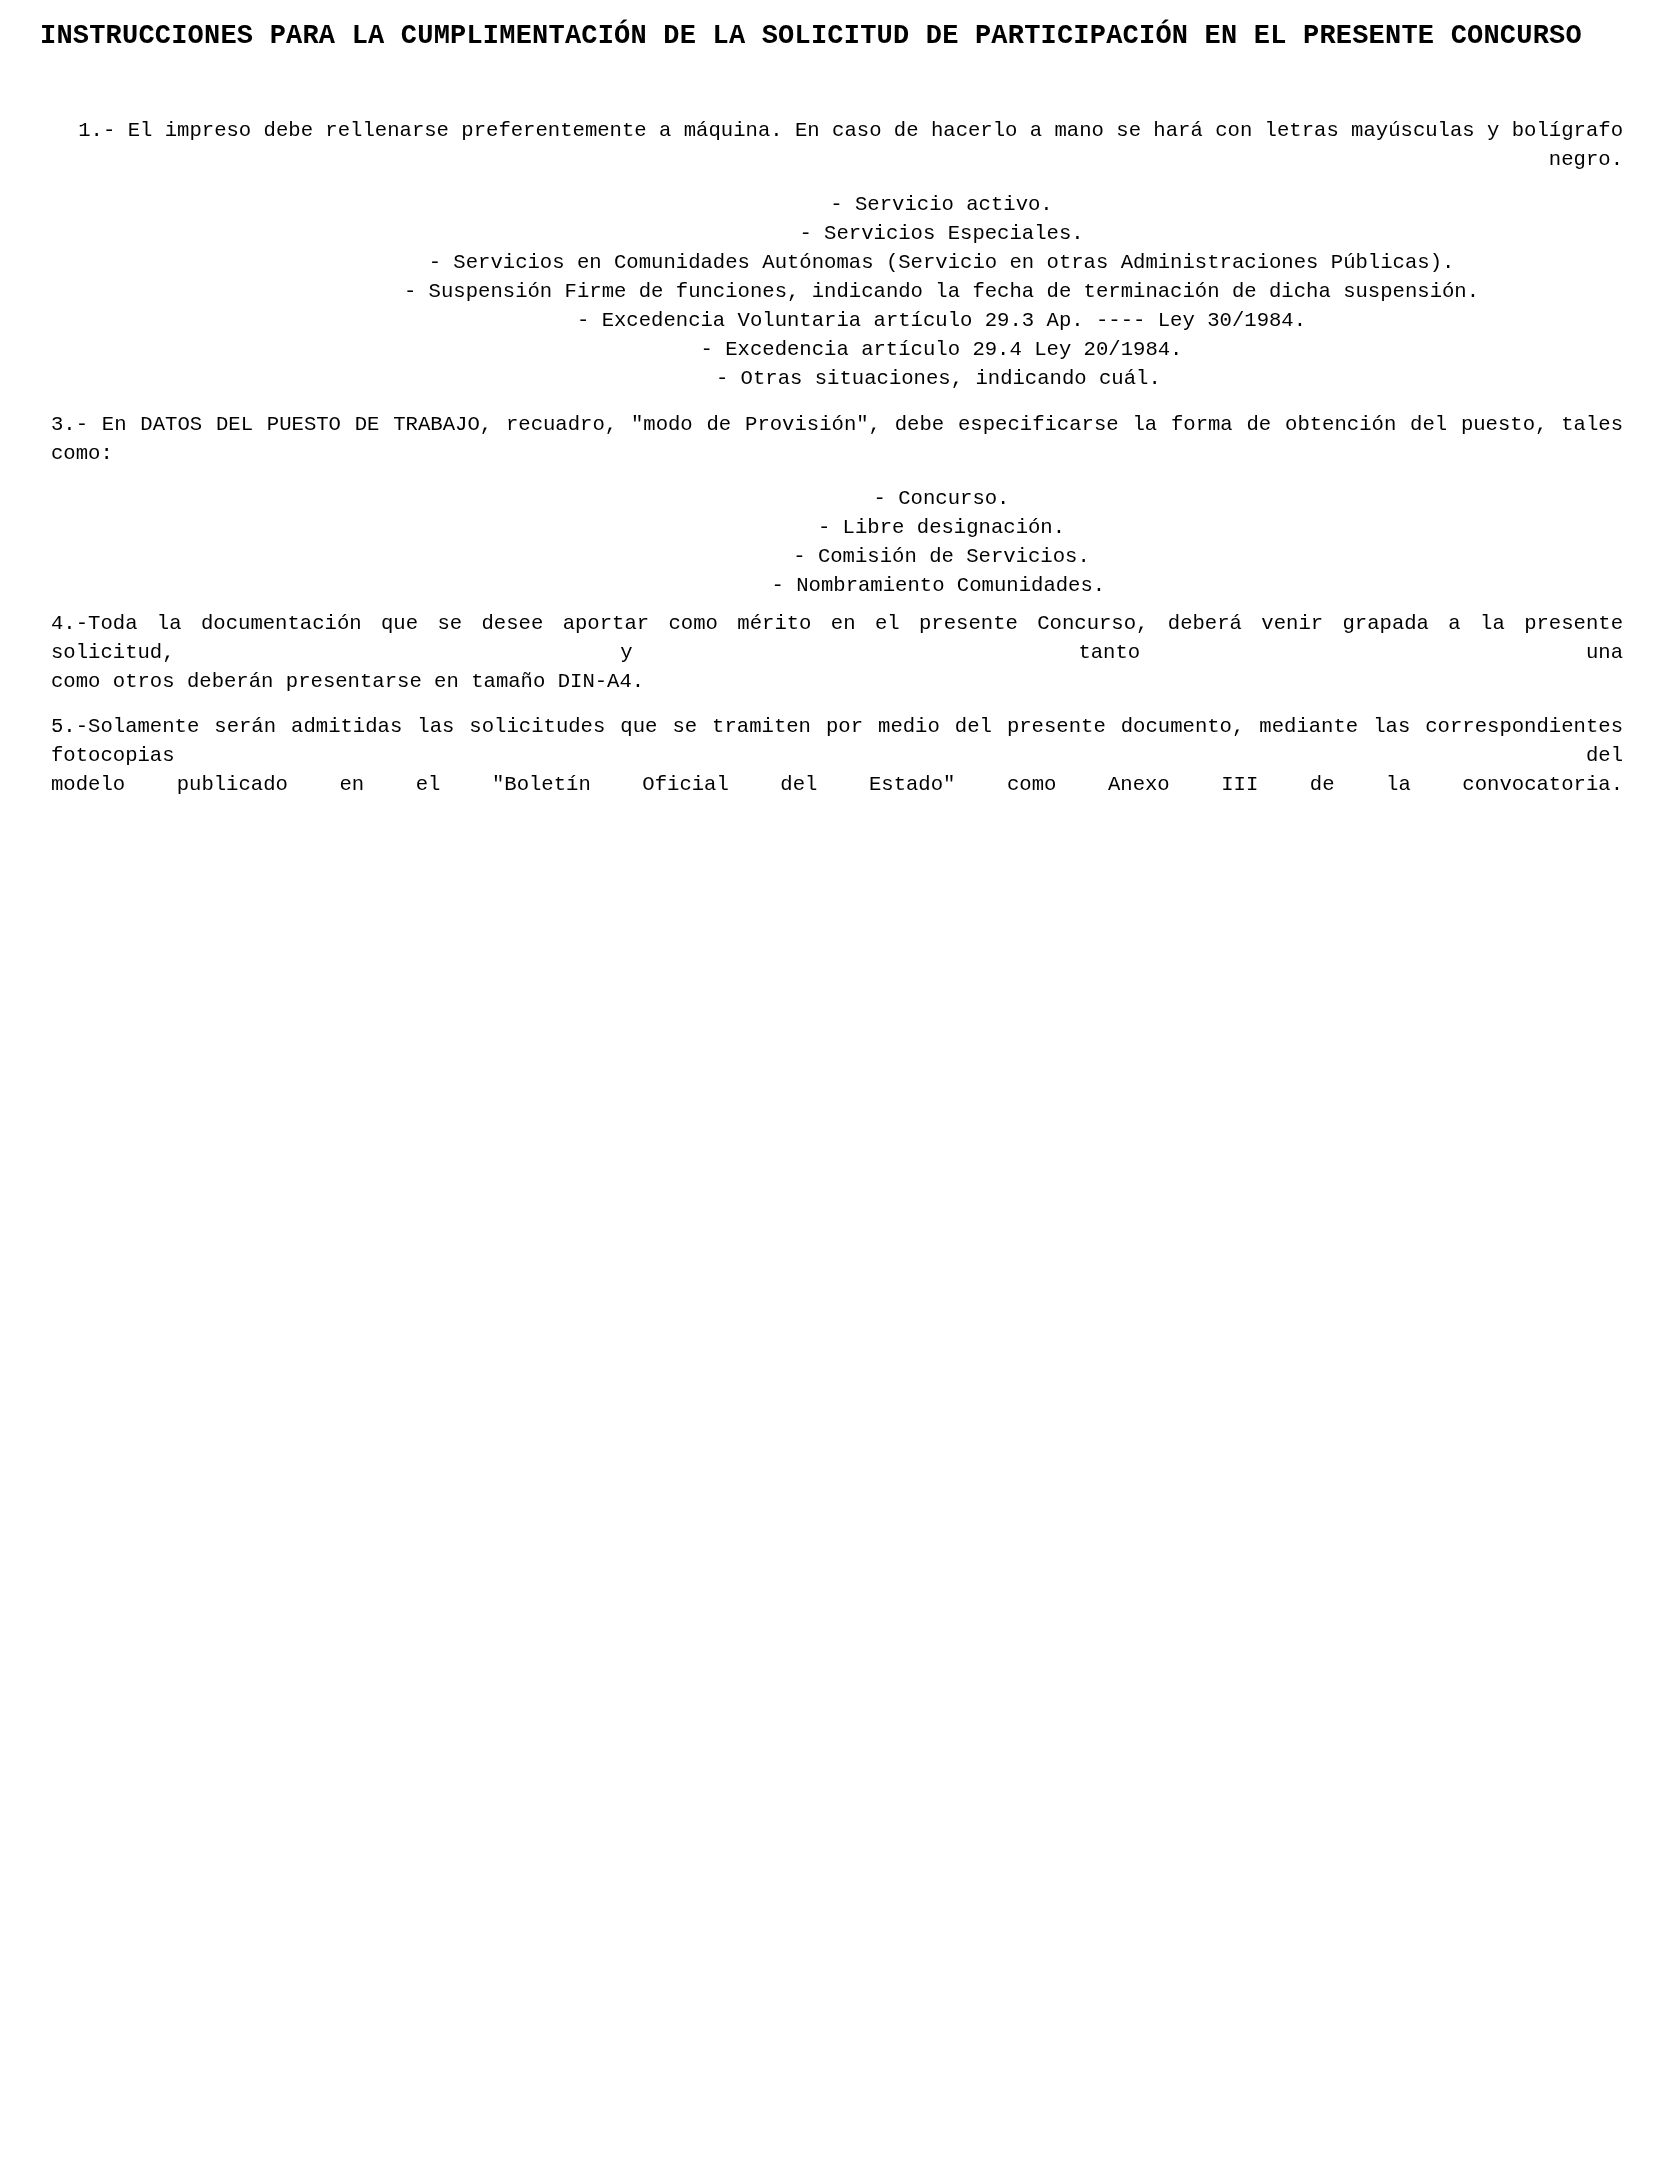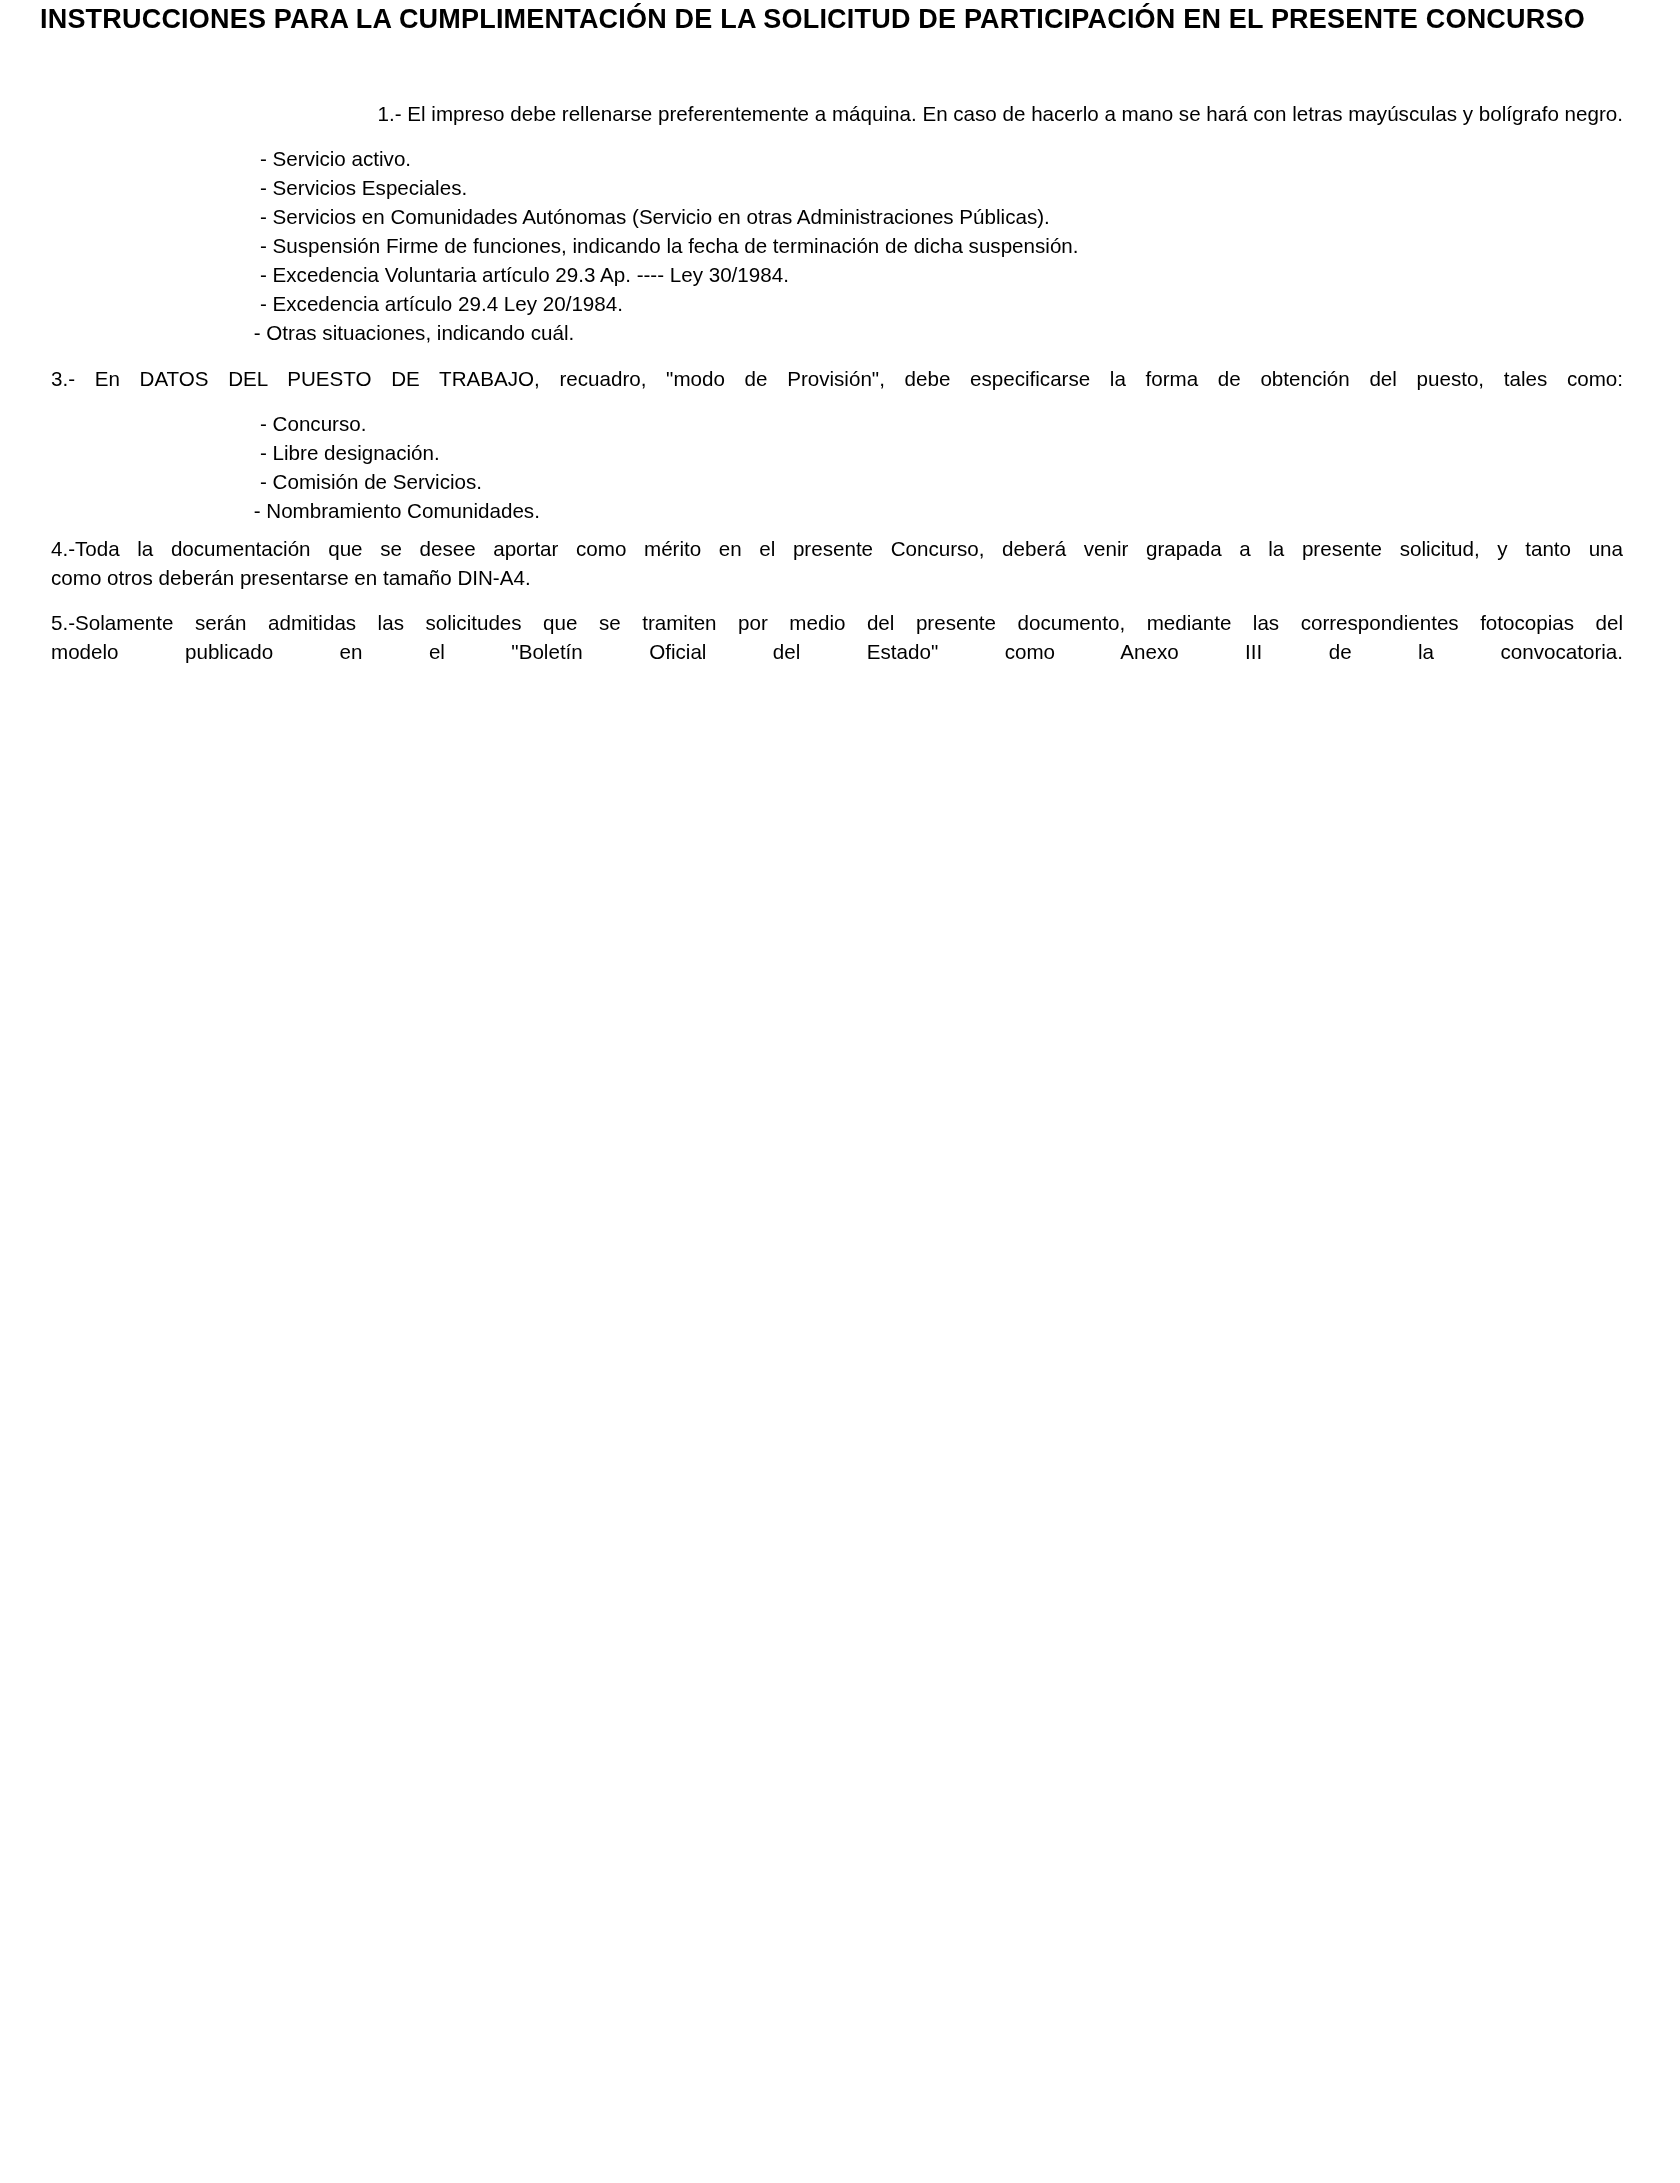--- a/index.html
+++ b/index.html
@@ -6,25 +6,25 @@
     margin: 0;
     padding: 0;
     background: #ffffff;
   }
   .page {
     position: relative;
     width: 1681px;
     height: 1908px;
     background: #ffffff;
     color: #000000;
-    font-family: Liberation Sans, sans-serif;
+    font-family: Liberation Mono, monospace;
     font-size: 20.6px;
     line-height: 29px;
     box-sizing: border-box;
-    padding: 3px 58px 0 51px;
+    padding: 20px 58px 0 51px;
     overflow: hidden;
   }
   .doc-title {
     font-size: 27px;
     font-weight: bold;
     line-height: 32px;
     white-space: nowrap;
     margin-left: -11px;
     letter-spacing: 0.2px;
   }
@@ -33,21 +33,21 @@
   .para-tight { margin-top: 9px; }
   
   .jline {
     text-align: justify;
     text-align-last: justify;
   }
   .option-list {
     margin-top: 16px;
     padding-left: 209px;
   }
-  .option-line { white-space: nowrap; }
+  .option-line { white-space: nowrap; text-align: center; }
   .option-line.option-outdent { margin-left: -6.3px; }
 </style>
 </head>
 <body>
 
 <div class="page" style="background: rgb(255, 255, 255); color: rgb(0, 0, 0);">
 
   <div class="doc-title">INSTRUCCIONES PARA LA CUMPLIMENTACIÓN DE LA SOLICITUD DE PARTICIPACIÓN EN EL PRESENTE CONCURSO</div>
 
   <div class="para para-first">1.- El impreso debe rellenarse preferentemente a máquina. En caso de hacerlo a mano se hará con letras mayúsculas y bolígrafo negro.</div>

